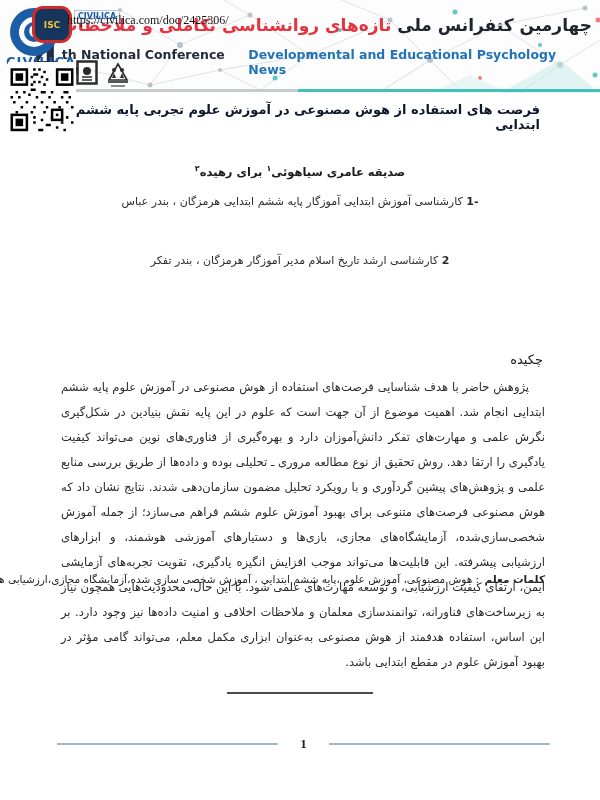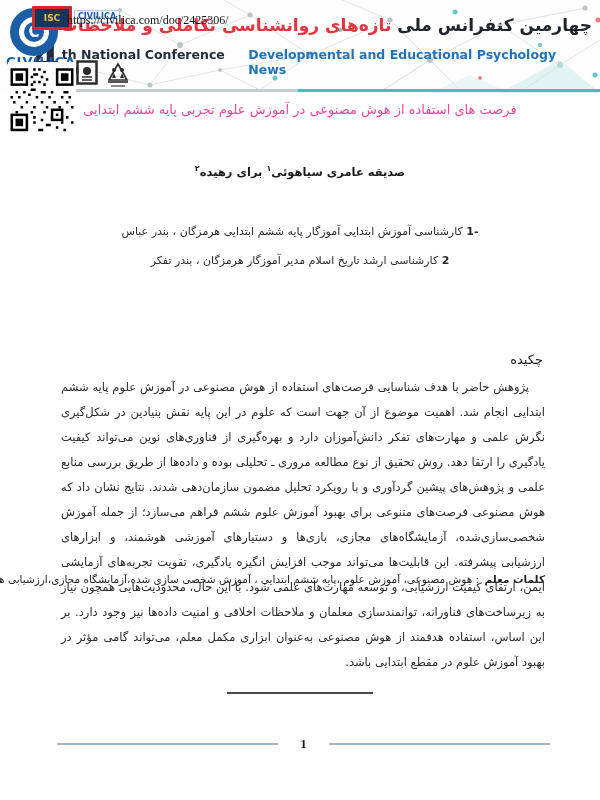--- a/index.html
+++ b/index.html
@@ -22,42 +22,42 @@
   .en-blue { font-size:12.5px; font-weight:bold; color:#2173b9; position:relative; top:6px;}
   .divider { position:absolute; left:70px; right:0; top:89px; height:2.5px;
              background:linear-gradient(to right,#c6cbd0 0%, #c6cbd0 43%, #41c1ba 43%, #41c1ba 100%); }
   
   .logo-cluster { position:absolute; left:6px; top:4px; width:150px; height:58px; }
   .c-circle { position:absolute; left:4px; top:4px; width:48px; height:48px; border-radius:50%;
               background:#1b5ea6; color:#ffffff; font-weight:bold; font-size:30px;
               display:flex; align-items:center; justify-content:center; }
   .c-inner { width:30px; height:30px; border-radius:50%; background:#1b5ea6; border:5px solid #fff;
              display:flex; align-items:center; justify-content:center; color:#fff; font-size:15px; font-weight:bold;}
-  .isc-badge { position:absolute; left:26px; top:2px; width:40px; height:24px; background:#16355c;
-               border:3px solid #cf2b2b; border-radius:1px; color:#f0c040; font-size:9px; font-weight:bold;
+  .isc-badge { position:absolute; left:26px; top:2px; width:40px; height:37px; background:#16355c;
+               border:3px solid #cf2b2b; border-radius:11px; color:#f0c040; font-size:9px; font-weight:bold;
                display:flex; align-items:center; justify-content:center; }
   .mini-strip { position:absolute; left:68px; top:6px; font-size:8px; font-weight:bold; color:#1b5ea6;
                 border:1px solid #b9c6d8; background:#f4f7fb; padding:1px 3px; }
   .civilica-word { position:absolute; left:0px; top:50px; font-size:13px; font-weight:bold;
                    color:#1b5ea6; letter-spacing:1px; }
   
   .doc-url { position:absolute; left:67px; top:13px; font-family:"Liberation Serif", serif;
              font-size:12px; color:#141414; }
   
   .qr { position:absolute; left:8px; top:62px; width:68px; height:78px; background:#fff; }
   .side-icons { position:absolute; left:76px; top:60px; display:flex; gap:7px; align-items:flex-start; }
   
-  .paper-title { position:absolute; left:60px; right:60px; top:102px; text-align:center;
-                 direction:rtl; font-size:13px; font-weight:normal; color:#ec4899; }
+  .paper-title { position:absolute; left:60px; right:60px; top:102px; 
+                 direction:rtl; font-size:13px; font-weight:bold; color:#0f172a; }
   .authors { position:absolute; left:60px; right:60px; top:164px; text-align:center;
              direction:rtl; font-size:11.5px; font-weight:bold; color:#1c1c1c; }
   .authors sup { font-size:8px; }
   .affil { position:absolute; left:60px; right:60px; text-align:center; direction:rtl;
            font-size:11px; color:#2a2a2a; }
-  .affil-1 { top:225px; } .affil-2 { top:254px; }
+  .affil-1 { top:195px; } .affil-2 { top:254px; }
   .affil b { font-family:"DejaVu Sans", sans-serif; direction:ltr; unicode-bidi:embed; }
   .abs-head { position:absolute; right:57px; top:352px; direction:rtl;
               font-size:13px; font-weight:normal; color:#1c1c1c; }
   .abs-body { position:absolute; left:61px; right:55px; top:375px; direction:rtl;
               text-align:justify; font-size:11.5px; line-height:25px; color:#2a2a2a; text-indent:16px;}
   .keywords { position:absolute; left:40px; right:55px; top:573px; direction:rtl; text-align:right;
               font-size:10.5px; color:#1f1f1f; white-space:nowrap; }
   .keywords b { margin-left:2px; }
   
   .mid-rule { position:absolute; left:227px; top:692px; width:146px; height:1.5px; background:#4a4a4a; }

